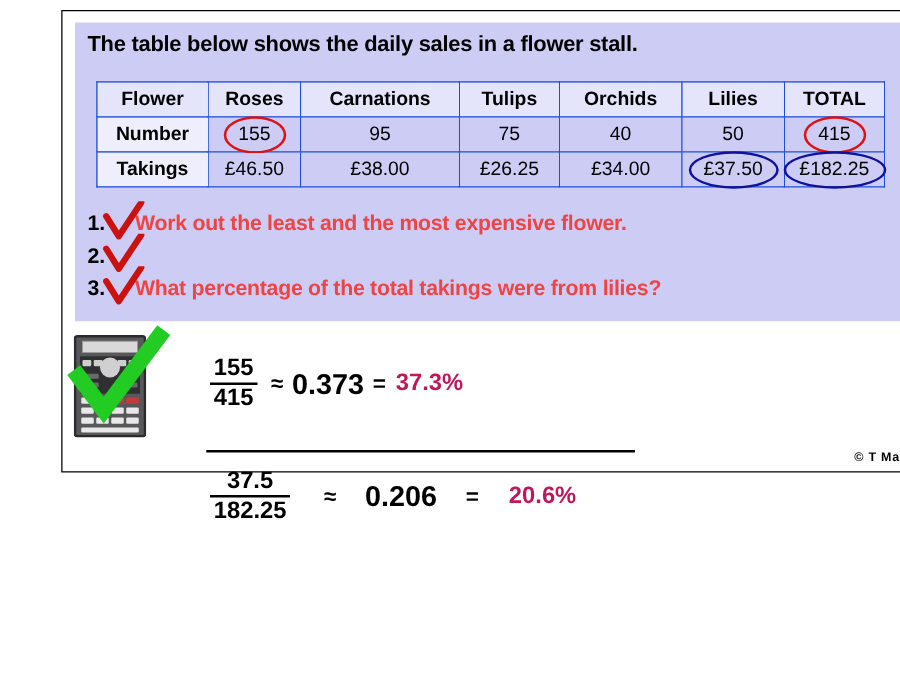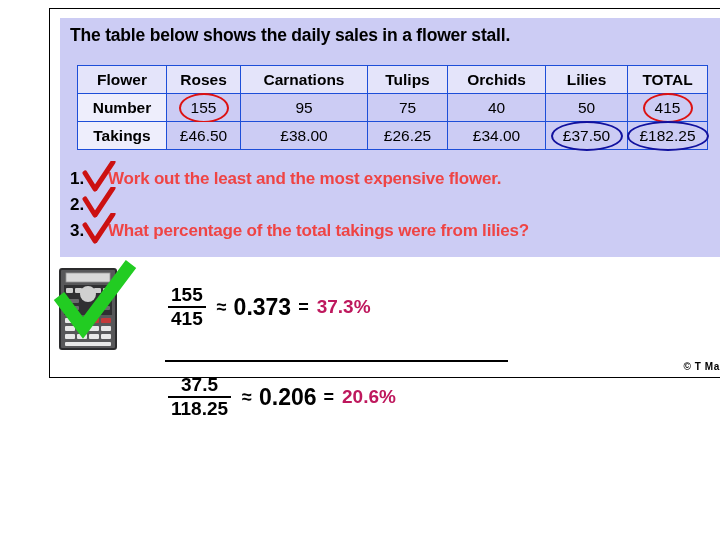--- a/index.html
+++ b/index.html
@@ -170,21 +170,21 @@
   
   .work-block {
     position: absolute;
     display: flex;
     align-items: center;
     font-size: 19px;
     font-weight: bold;
     color: #000000;
   }
   #work-1 { left: 118px; top: 276px; }
-  #work-2 { left: 118px; top: 366px; }
+  #work-2 { left: 118px; top: 366px; gap: 16px; }
 
   .fraction {
     display: inline-flex;
     flex-direction: column;
     align-items: center;
     line-height: 1.04;
     margin-right: 11px;
   }
   .fraction .numer {
     font-size: 19px;
@@ -358,21 +358,21 @@
     <span class="eqsign">=</span>
     <span class="pct-answer">37.3%</span>
   </div>
 
   <div id="work-divider"></div>
 
   <div class="work-block" id="work-2">
     <span class="fraction">
       <span class="numer">37.5</span>
       <span class="bar"></span>
-      <span class="denom">118.25</span>
+      <span class="denom">182.25</span>
     </span>
     <span class="approx">≈</span>
     <span class="decimal">0.206</span>
     <span class="eqsign">=</span>
     <span class="pct-answer">20.6%</span>
   </div>
 
   <div id="footer-credit">© T Madas</div>
 
 </div>

